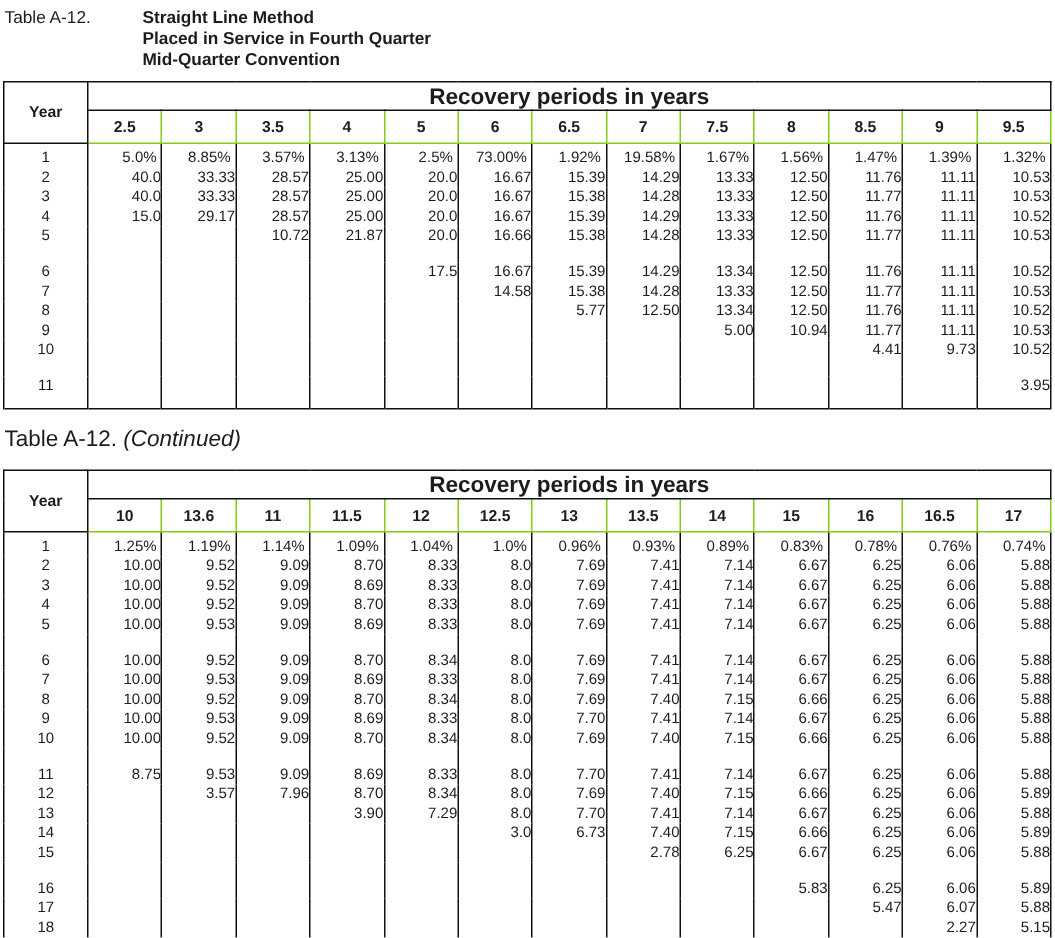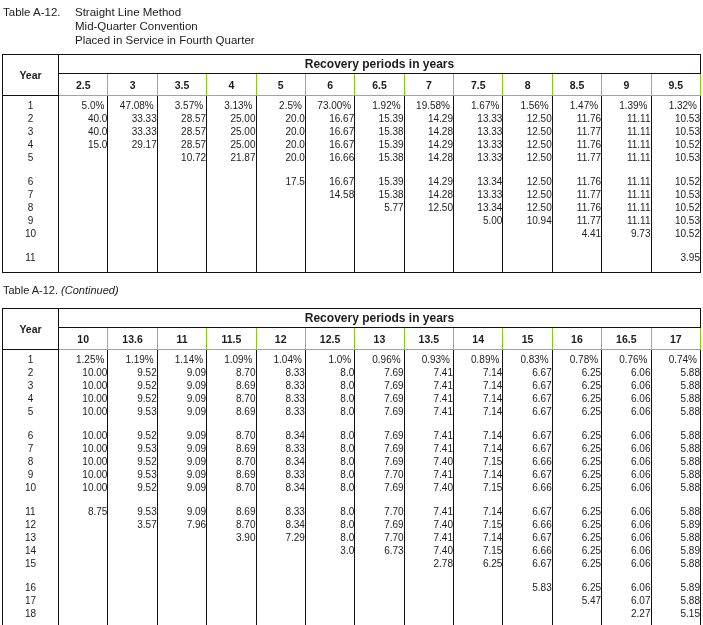--- a/index.html
+++ b/index.html
@@ -7,44 +7,44 @@
     width:703px; height:625px;
     font-family:"Liberation Sans", sans-serif;
     color:#1c1c1c;
     -webkit-font-smoothing:antialiased;
   }
   .page { position:relative; width:703px; height:502px; }
 
   
   .title-block { display:flex; padding:5px 0 0 3px; font-size:11.5px; line-height:14px; }
   .title-prefix { width:72px; flex:0 0 72px; }
-  .title-lines { font-weight:normal; }
+  .title-lines { font-weight:bold;margin-left:20px; }
 
   
-  .continued-line { padding:11px 0 5px 3px; font-size:11px; }
+  .continued-line { padding:11px 0 5px 3px; font-size:15px; }
   .continued-suffix { font-style:italic; }
 
   
   table.a12 {
     border-collapse:collapse;
     table-layout:fixed;
     width:699px;
     margin:7px 0 0 2px;
     font-size:10px;
   }
   table.a12 th, table.a12 td { padding:0; overflow:hidden; white-space:nowrap; }
 
   th.year-h {
     border:1px solid #111;
     font-weight:bold; font-size:10.5px;
     text-align:center; vertical-align:middle;
   }
   th.span-h {
     border:1px solid #111;
-    font-weight:bold; font-size:12px;
+    font-weight:bold; font-size:15px;
     height:18px; text-align:center; vertical-align:middle;
   }
   th.col-h {
     border:1px solid #84cc16;
     font-weight:bold; font-size:10.5px;
     height:21px; text-align:center; vertical-align:middle;
   }
 
   tbody td {
     border-left:1px solid #111; border-right:1px solid #111;
@@ -60,22 +60,22 @@
 </style>
 </head>
 <body>
 
 <div class="page">
 
   <div class="title-block">
     <span class="title-prefix">Table A-12.</span>
     <span class="title-lines">
       <div>Straight Line Method</div>
+      <div>Placed in Service in Fourth Quarter</div>
       <div>Mid-Quarter Convention</div>
-      <div>Placed in Service in Fourth Quarter</div>
     </span>
   </div>
 
   <table class="a12">
       <colgroup>
         <col style="width: 56px;">
         <col>
         <col>
         <col>
         <col>
@@ -107,21 +107,21 @@
           <th class="col-h">8</th>
           <th class="col-h">8.5</th>
           <th class="col-h">9</th>
           <th class="col-h">9.5</th>
         </tr>
       </thead>
       <tbody>
         <tr class="first-row">
           <td class="year">1</td>
           <td class="pct">5.0%</td>
-          <td class="pct">47.08%</td>
+          <td class="pct">8.85%</td>
           <td class="pct">3.57%</td>
           <td class="pct">3.13%</td>
           <td class="pct">2.5%</td>
           <td class="pct">73.00%</td>
           <td class="pct">1.92%</td>
           <td class="pct">19.58%</td>
           <td class="pct">1.67%</td>
           <td class="pct">1.56%</td>
           <td class="pct">1.47%</td>
           <td class="pct">1.39%</td>

